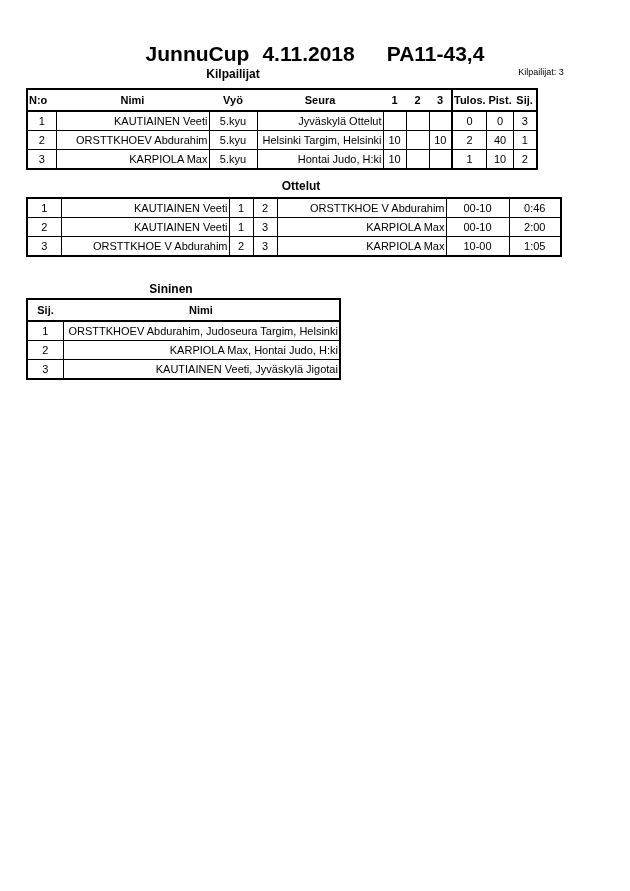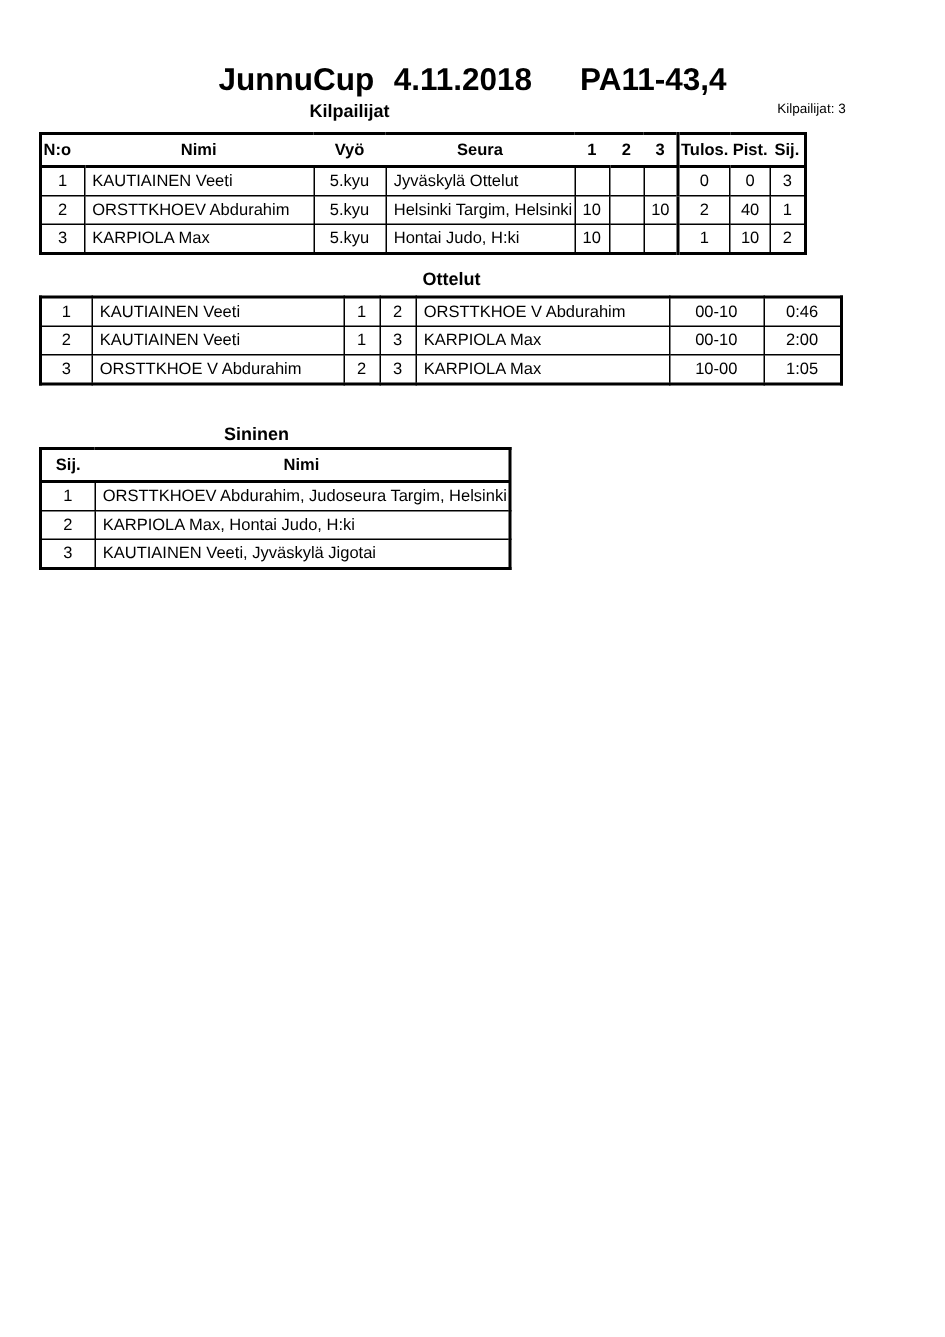--- a/index.html
+++ b/index.html
@@ -25,21 +25,21 @@
     font-size:11px;background:#fff;border:2px solid #000;
   }
   .tbl th{
     border:none;border-bottom:2px solid #000;font-weight:bold;height:20px;
     padding:0 1px;text-align:center;white-space:nowrap;overflow:visible;
   }
   .tbl td{
     border:1px solid #000;height:18px;padding:0 1px;text-align:center;
     white-space:nowrap;overflow:visible;vertical-align:middle;
   }
-  .tbl td.txt{text-align:left;padding-left:5px;}
+  .tbl td.txt{text-align:right;padding-left:5px;}
   .tbl th.lft{text-align:left;padding-left:1px;}
   .tbl .bL2{border-left:2px solid #000 !important;}
   .ovf{display:inline-block;white-space:nowrap;position:relative;z-index:2;}
   #tbl-kilpailijat{left:26px;top:88px;}
   #tbl-ottelut{left:26px;top:197px;}
   #tbl-tulokset{left:26px;top:298px;}
   #hd-kilpailijat{left:133px;top:67px;}
   #hd-ottelut{left:201px;top:179px;}
   #hd-tulokset{left:71px;top:282px;}
 </style>

